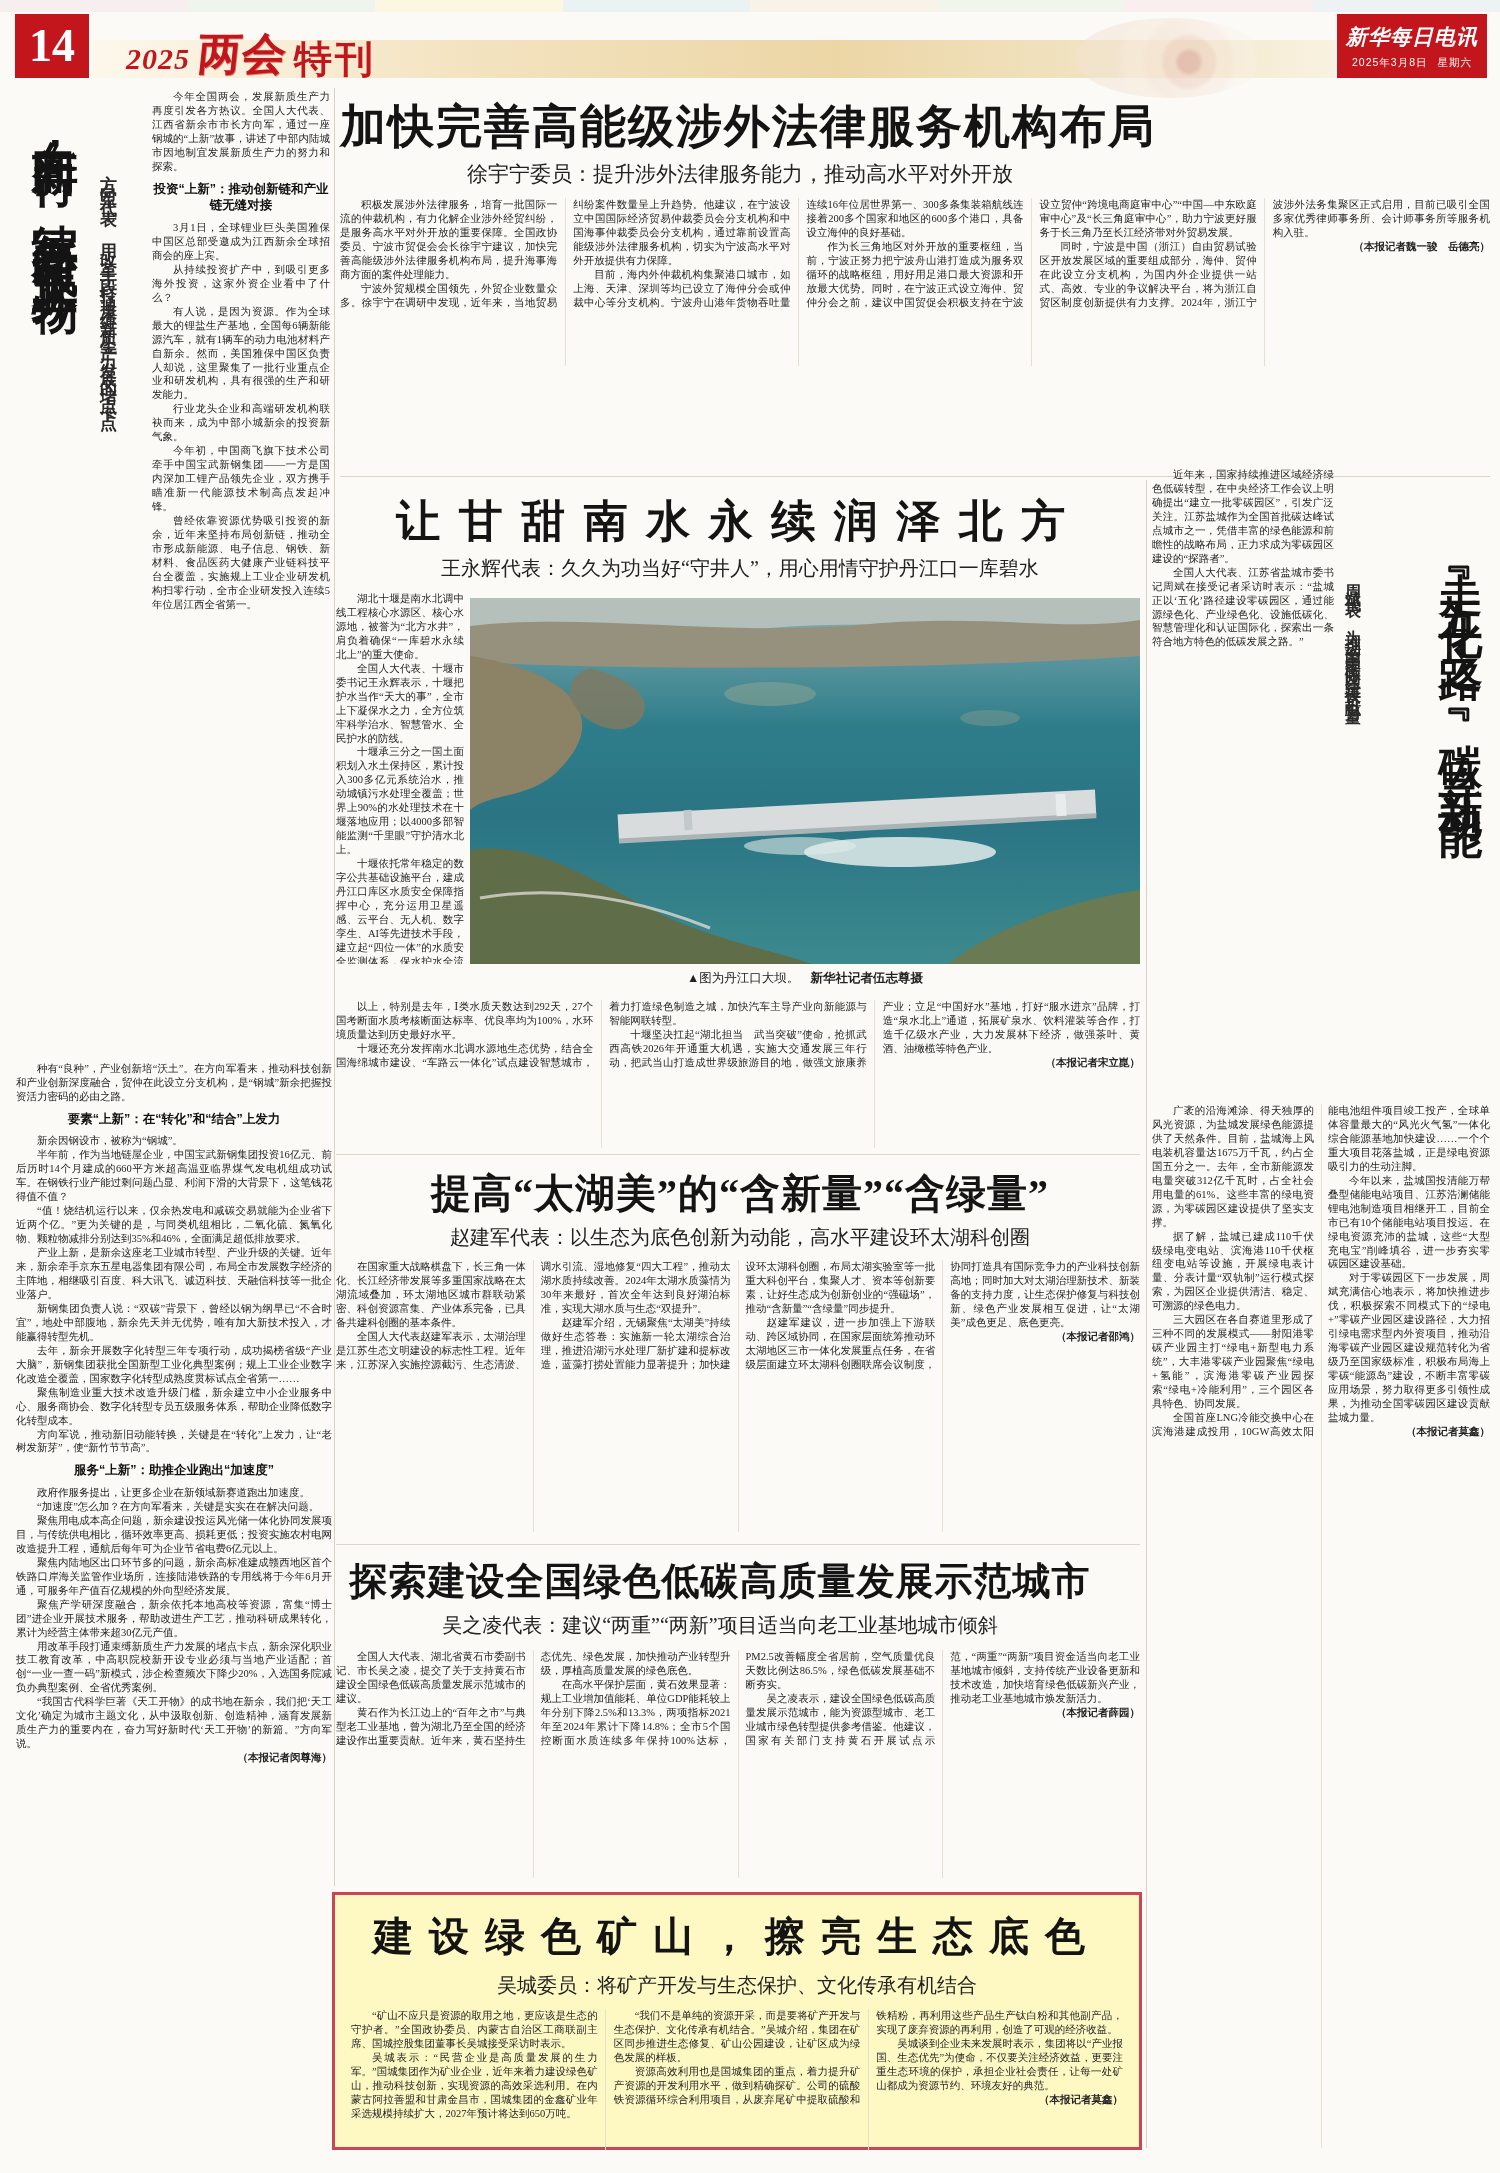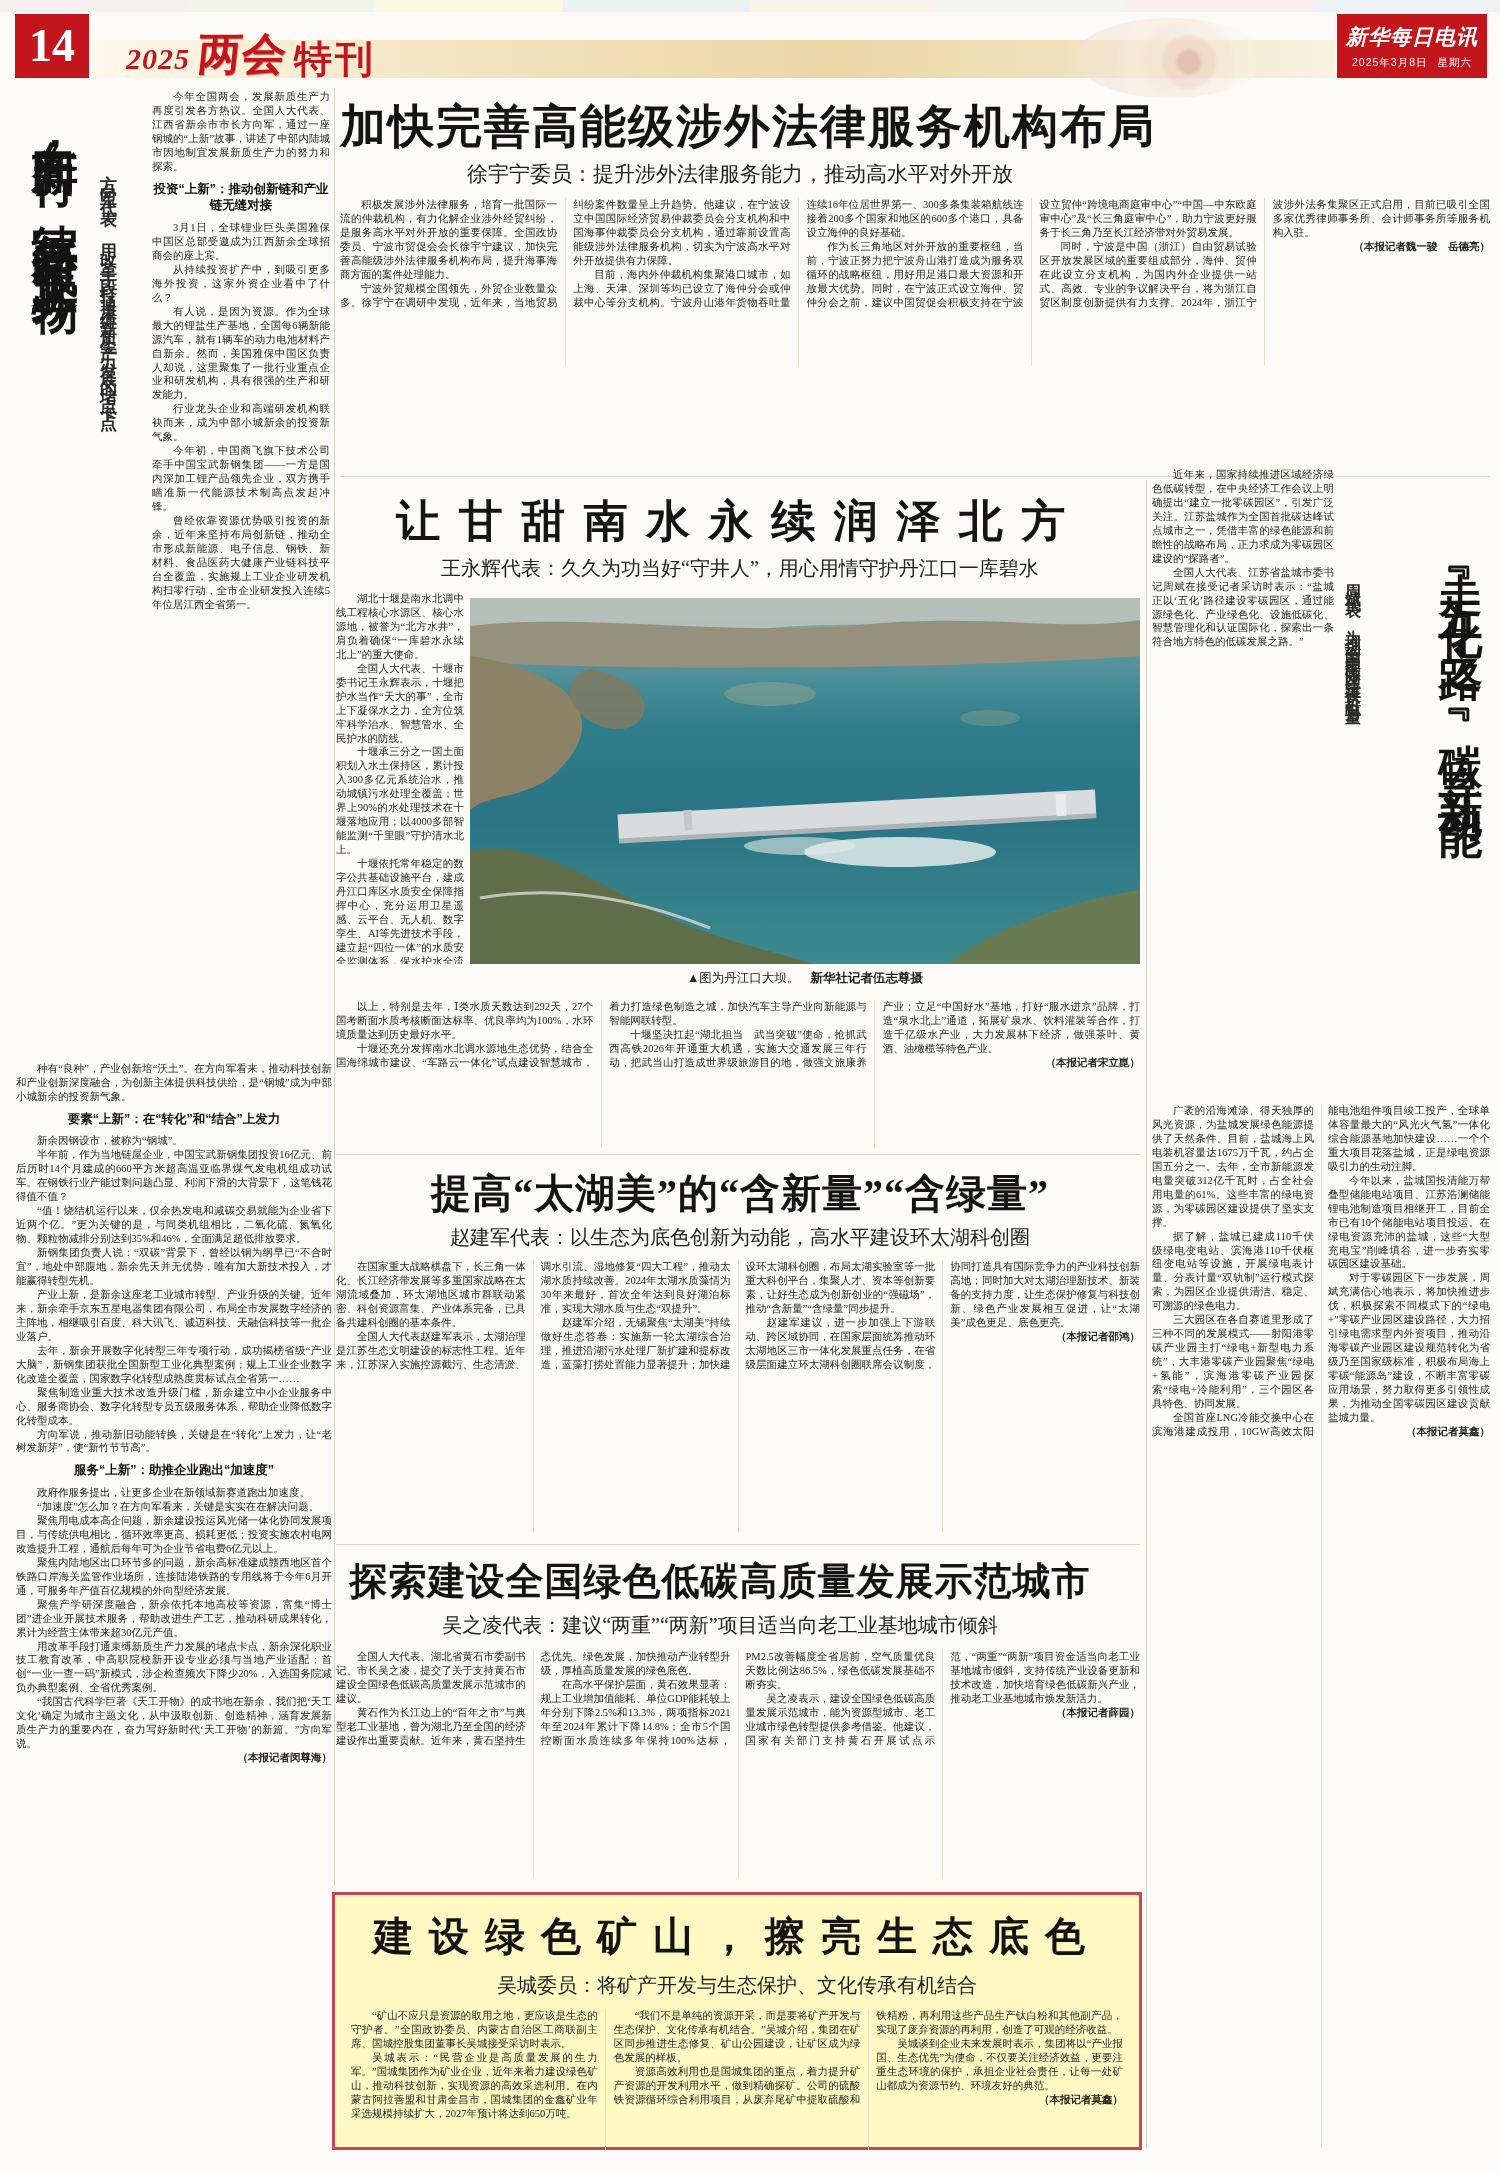--- a/index.html
+++ b/index.html
@@ -100,27 +100,27 @@
     <p>今年全国两会，发展新质生产力再度引发各方热议。全国人大代表、江西省新余市市长方向军，通过一座钢城的“上新”故事，讲述了中部内陆城市因地制宜发展新质生产力的努力和探索。</p>
     <h4 class="subhead">投资“上新”：推动创新链和产业链无缝对接</h4>
     <p>3月1日，全球锂业巨头美国雅保中国区总部受邀成为江西新余全球招商会的座上宾。</p>
     <p>从持续投资扩产中，到吸引更多海外投资，这家外资企业看中了什么？</p>
     <p>有人说，是因为资源。作为全球最大的锂盐生产基地，全国每6辆新能源汽车，就有1辆车的动力电池材料产自新余。然而，美国雅保中国区负责人却说，这里聚集了一批行业重点企业和研发机构，具有很强的生产和研发能力。</p>
     <p>行业龙头企业和高端研发机构联袂而来，成为中部小城新余的投资新气象。</p>
     <p>今年初，中国商飞旗下技术公司牵手中国宝武新钢集团——一方是国内深加工锂产品领先企业，双方携手瞄准新一代能源技术制高点发起冲锋。</p>
     <p>曾经依靠资源优势吸引投资的新余，近年来坚持布局创新链，推动全市形成新能源、电子信息、钢铁、新材料、食品医药大健康产业链科技平台全覆盖，实施规上工业企业研发机构扫零行动，全市企业研发投入连续5年位居江西全省第一。</p>
   </div>
 <div class="abs flow" style="left:16px;top:1062px;width:316px;height:1096px">
-    <p>种有“良种”，产业创新培“沃土”。在方向军看来，推动科技创新和产业创新深度融合，为创新主体提供科技供给，是“钢城”成为中部小城新余的投资新气象。</p>
+    <p>种有“良种”，产业创新培“沃土”。在方向军看来，推动科技创新和产业创新深度融合，贸仲在此设立分支机构，是“钢城”新余把握投资活力密码的必由之路。</p>
     <h4 class="subhead">要素“上新”：在“转化”和“结合”上发力</h4>
     <p>新余因钢设市，被称为“钢城”。</p>
     <p>半年前，作为当地链屋企业，中国宝武新钢集团投资16亿元、前后历时14个月建成的660平方米超高温亚临界煤气发电机组成功试车。在钢铁行业产能过剩问题凸显、利润下滑的大背景下，这笔钱花得值不值？</p>
     <p>“值！烧结机运行以来，仅余热发电和减碳交易就能为企业省下近两个亿。”更为关键的是，与同类机组相比，二氧化硫、氮氧化物、颗粒物减排分别达到35%和46%，全面满足超低排放要求。</p>
+    <p>产业上新，是新余这座老工业城市转型、产业升级的关键。近年来，新余牵手京东五星电器集团有限公司，布局全市发展数字经济的主阵地，相继吸引百度、科大讯飞、诚迈科技、天融信科技等一批企业落户。</p>
     <p>新钢集团负责人说：“双碳”背景下，曾经以钢为纲早已“不合时宜”，地处中部腹地，新余先天并无优势，唯有加大新技术投入，才能赢得转型先机。</p>
-    <p>产业上新，是新余这座老工业城市转型、产业升级的关键。近年来，新余牵手京东五星电器集团有限公司，布局全市发展数字经济的主阵地，相继吸引百度、科大讯飞、诚迈科技、天融信科技等一批企业落户。</p>
     <p>去年，新余开展数字化转型三年专项行动，成功揭榜省级“产业大脑”，新钢集团获批全国新型工业化典型案例；规上工业企业数字化改造全覆盖，国家数字化转型成熟度贯标试点全省第一……</p>
     <p>聚焦制造业重大技术改造升级门槛，新余建立中小企业服务中心、服务商协会、数字化转型专员五级服务体系，帮助企业降低数字化转型成本。</p>
     <p>方向军说，推动新旧动能转换，关键是在“转化”上发力，让“老树发新芽”，使“新竹节节高”。</p>
     <h4 class="subhead">服务“上新”：助推企业跑出“加速度”</h4>
     <p>政府作服务提出，让更多企业在新领域新赛道跑出加速度。</p>
     <p>“加速度”怎么加？在方向军看来，关键是实实在在解决问题。</p>
     <p>聚焦用电成本高企问题，新余建设投运风光储一体化协同发展项目，与传统供电相比，循环效率更高、损耗更低；投资实施农村电网改造提升工程，通航后每年可为企业节省电费6亿元以上。</p>
     <p>聚焦内陆地区出口环节多的问题，新余高标准建成赣西地区首个铁路口岸海关监管作业场所，连接陆港铁路的专用线将于今年6月开通，可服务年产值百亿规模的外向型经济发展。</p>
     <p>聚焦产学研深度融合，新余依托本地高校等资源，富集“博士团”进企业开展技术服务，帮助改进生产工艺，推动科研成果转化，累计为经营主体带来超30亿元产值。</p>
     <p>用改革手段打通束缚新质生产力发展的堵点卡点，新余深化职业技工教育改革，中高职院校新开设专业必须与当地产业适配；首创“一业一查一码”新模式，涉企检查频次下降少20%，入选国务院减负办典型案例、全省优秀案例。</p>

